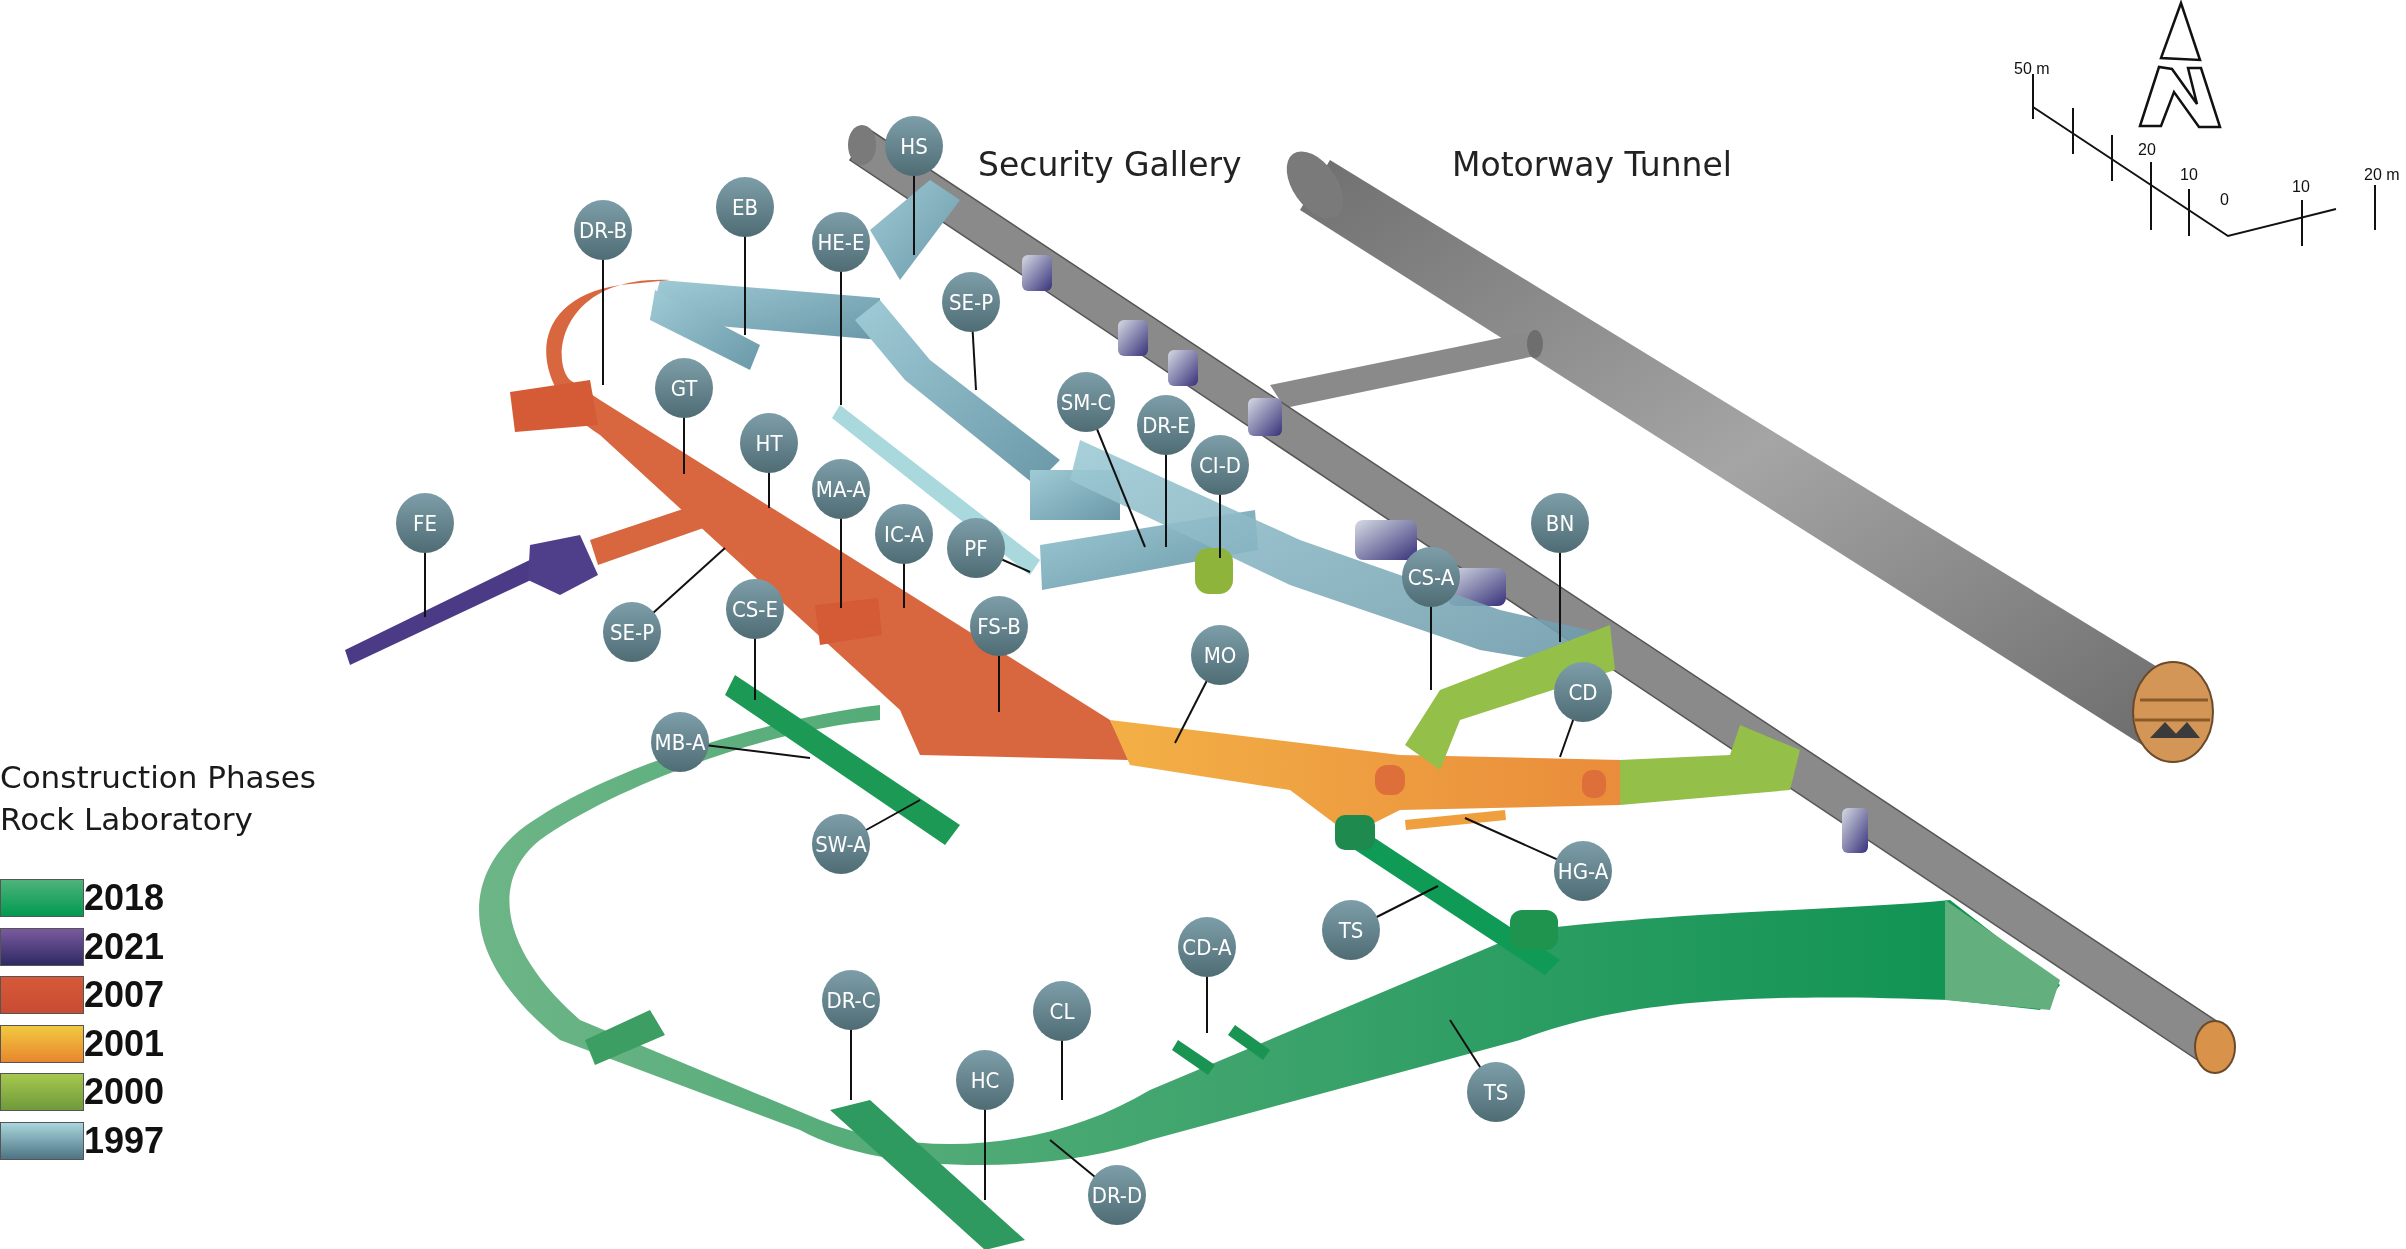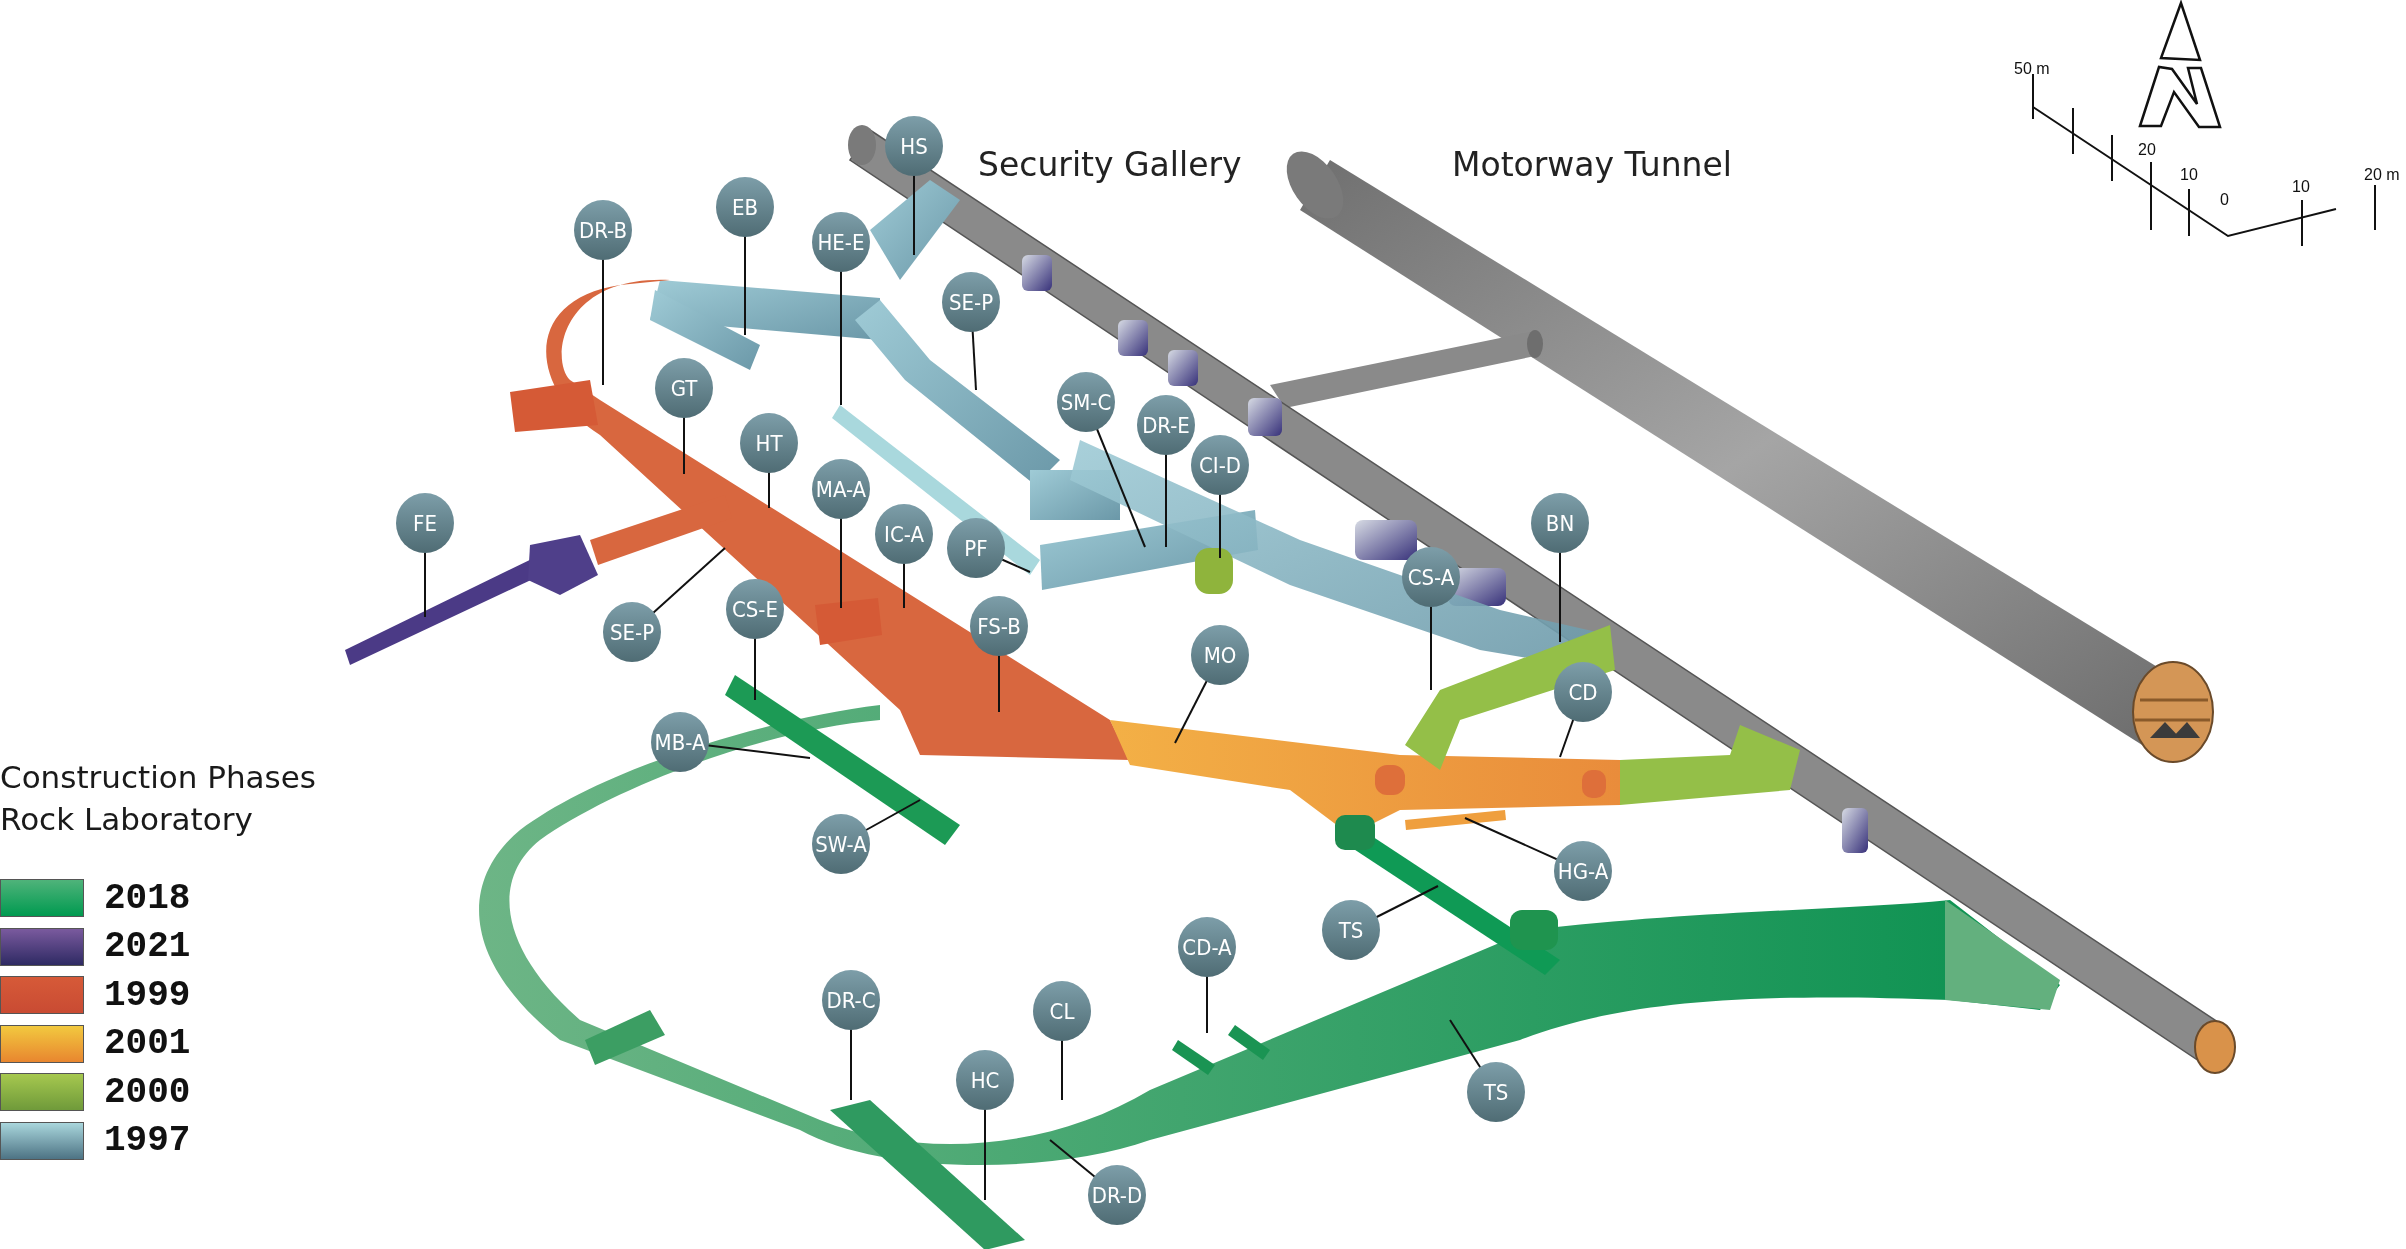--- a/index.html
+++ b/index.html
@@ -4,21 +4,21 @@
 <style>
   html,body{margin:0;padding:0;background:#fff;}
   body{width:2406px;height:1249px;position:relative;overflow:hidden;font-family:"DejaVu Sans",sans-serif;}
   #diagram{position:absolute;left:0;top:0;width:2406px;height:1249px;}
   .lbl-text{font-family:"DejaVu Sans Condensed","DejaVu Sans",sans-serif;fill:#fff;font-size:22px;text-anchor:middle;dominant-baseline:central;}
   .gallery-title{font-family:"DejaVu Sans",sans-serif;font-size:33px;fill:#222;}
   .legend{position:absolute;left:0;top:756px;}
   .legend-title{font-family:"DejaVu Sans",sans-serif;font-size:31px;color:#1a1a1a;line-height:42px;}
   .legend-row{display:flex;align-items:center;height:48.5px;}
   .swatch{width:84px;height:38px;border:1px solid #555;box-sizing:border-box;}
-  .legend-year{font-family:Liberation Mono, monospace;font-weight:bold;font-size:36px;margin-left:20px;color:#111;}
+  .legend-year{font-family:Liberation Sans, sans-serif;font-weight:bold;font-size:36px;color:#111;}
   .scale-text{font-family:"Liberation Sans",sans-serif;font-size:16px;fill:#111;}
 </style>
 </head>
 <body>
 
 <svg id="diagram" viewBox="0 0 2406 1249" xmlns="http://www.w3.org/2000/svg">
   <defs>
     <linearGradient id="g-grey" x1="0" y1="0" x2="1" y2="1">
       <stop offset="0" stop-color="#6f6f6f"></stop>
         <stop offset="0.5" stop-color="#a5a5a5"></stop>
@@ -313,21 +313,21 @@
       <div class="legend-row">
         <div class="swatch" style="background: linear-gradient(rgb(79, 179, 122), rgb(0, 154, 80));"></div>
         <span class="legend-year">2018</span>
       </div>
       <div class="legend-row">
         <div class="swatch" style="background: linear-gradient(rgb(122, 90, 158), rgb(46, 42, 99));"></div>
         <span class="legend-year">2021</span>
       </div>
       <div class="legend-row">
         <div class="swatch" style="background: linear-gradient(rgb(214, 90, 56), rgb(201, 75, 51));"></div>
-        <span class="legend-year">1999</span>
+        <span class="legend-year">2007</span>
       </div>
       <div class="legend-row">
         <div class="swatch" style="background: linear-gradient(rgb(242, 201, 63), rgb(232, 134, 47));"></div>
         <span class="legend-year">2001</span>
       </div>
       <div class="legend-row">
         <div class="swatch" style="background: linear-gradient(rgb(166, 200, 79), rgb(111, 154, 58));"></div>
         <span class="legend-year">2000</span>
       </div>
       <div class="legend-row">

